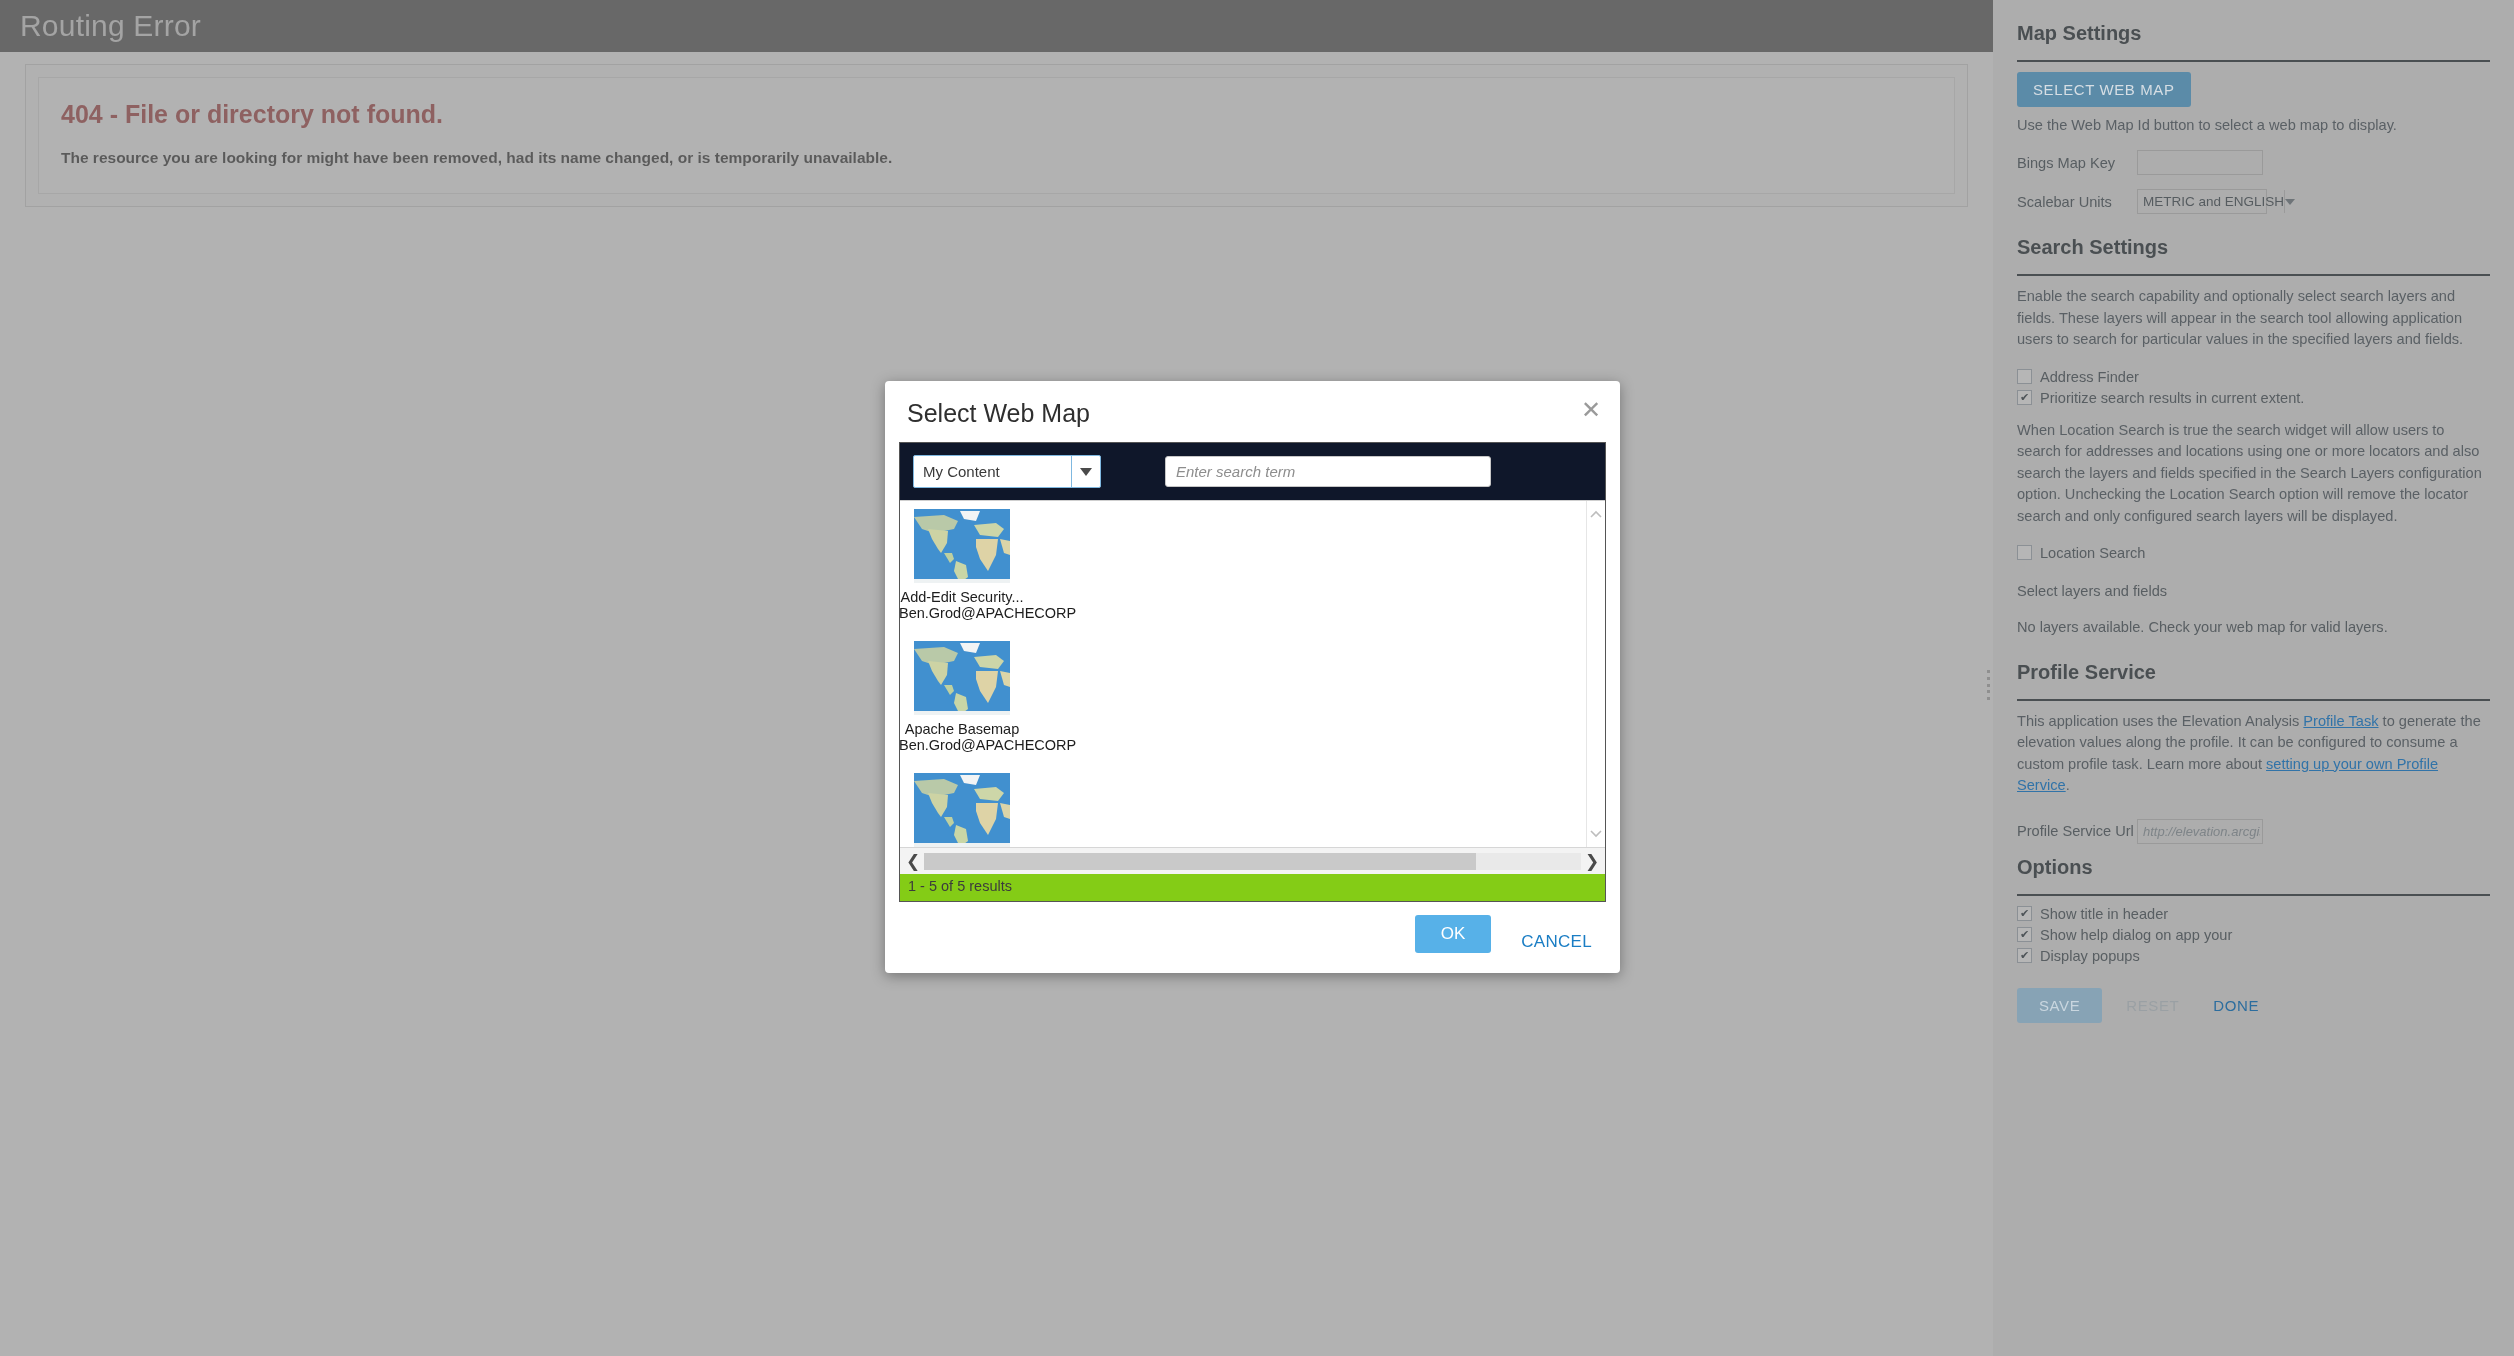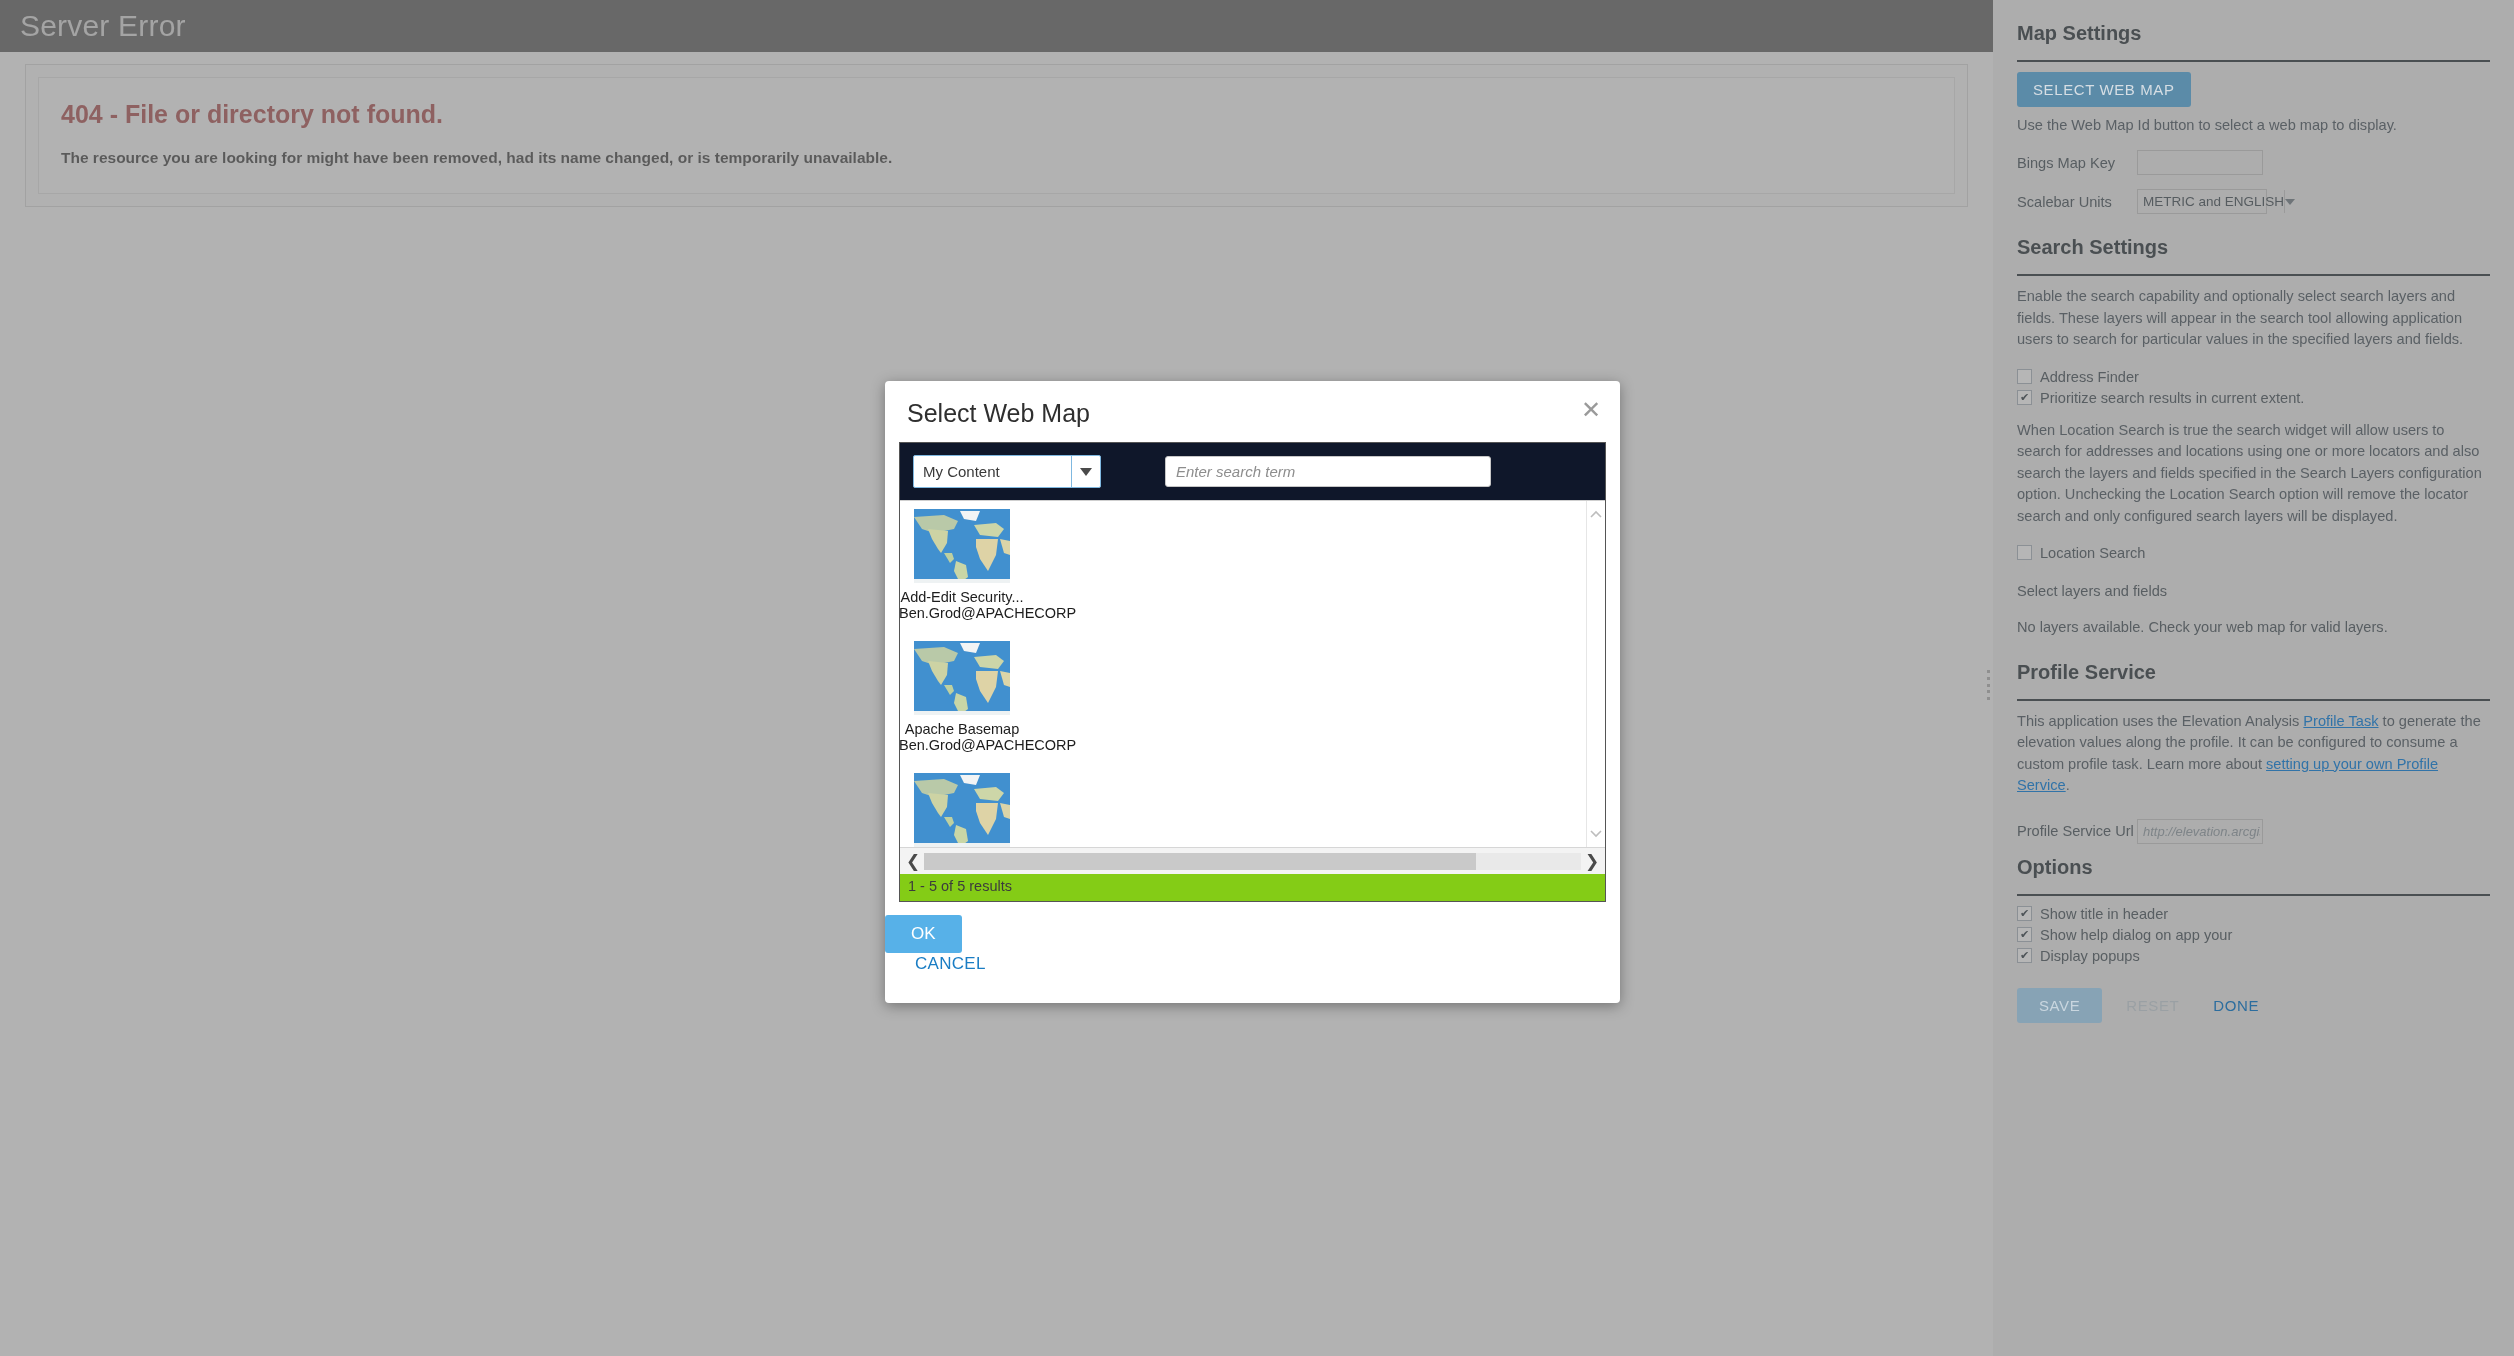--- a/index.html
+++ b/index.html
@@ -263,23 +263,22 @@
   #result-count {
     background: #84cc16;
     font-size: 14.5px;
     color: #3c3c3c;
     padding: 4px 0 7px 8px;
   }
 
   #dialog-foot {
     display: flex;
     justify-content: flex-end;
-    align-items: flex-start;
-    padding: 13px 22px 28px 0;
-    flex-direction: column;
+    align-items: flex-end;
+    padding: 13px 22px 20px 0;
   }
   #ok-button {
     background: #57b1e8;
     color: #ffffff;
     font-size: 17px;
     border: none;
     border-radius: 3px;
     padding: 9px 26px;
     cursor: pointer;
     font-family: "Liberation Sans", sans-serif;
@@ -469,21 +468,21 @@
     width: 3px;
     height: 3px;
     background: #8f8f8f;
   }
 </style>
 </head>
 <body>
 
 <div id="error-page">
   <div id="error-header">
-    <span class="title">Server Error</span>
+    <span class="title">Routing Error</span>
   </div>
   <div id="error-outer">
     <div id="error-inner">
       <h1 id="error-title">404 - File or directory not found.</h1>
       <p id="error-desc">The resource you are looking for might have been removed, had its name changed, or is temporarily unavailable.</p>
     </div>
   </div>
 </div>
 
 <div id="modal-overlay"></div>

